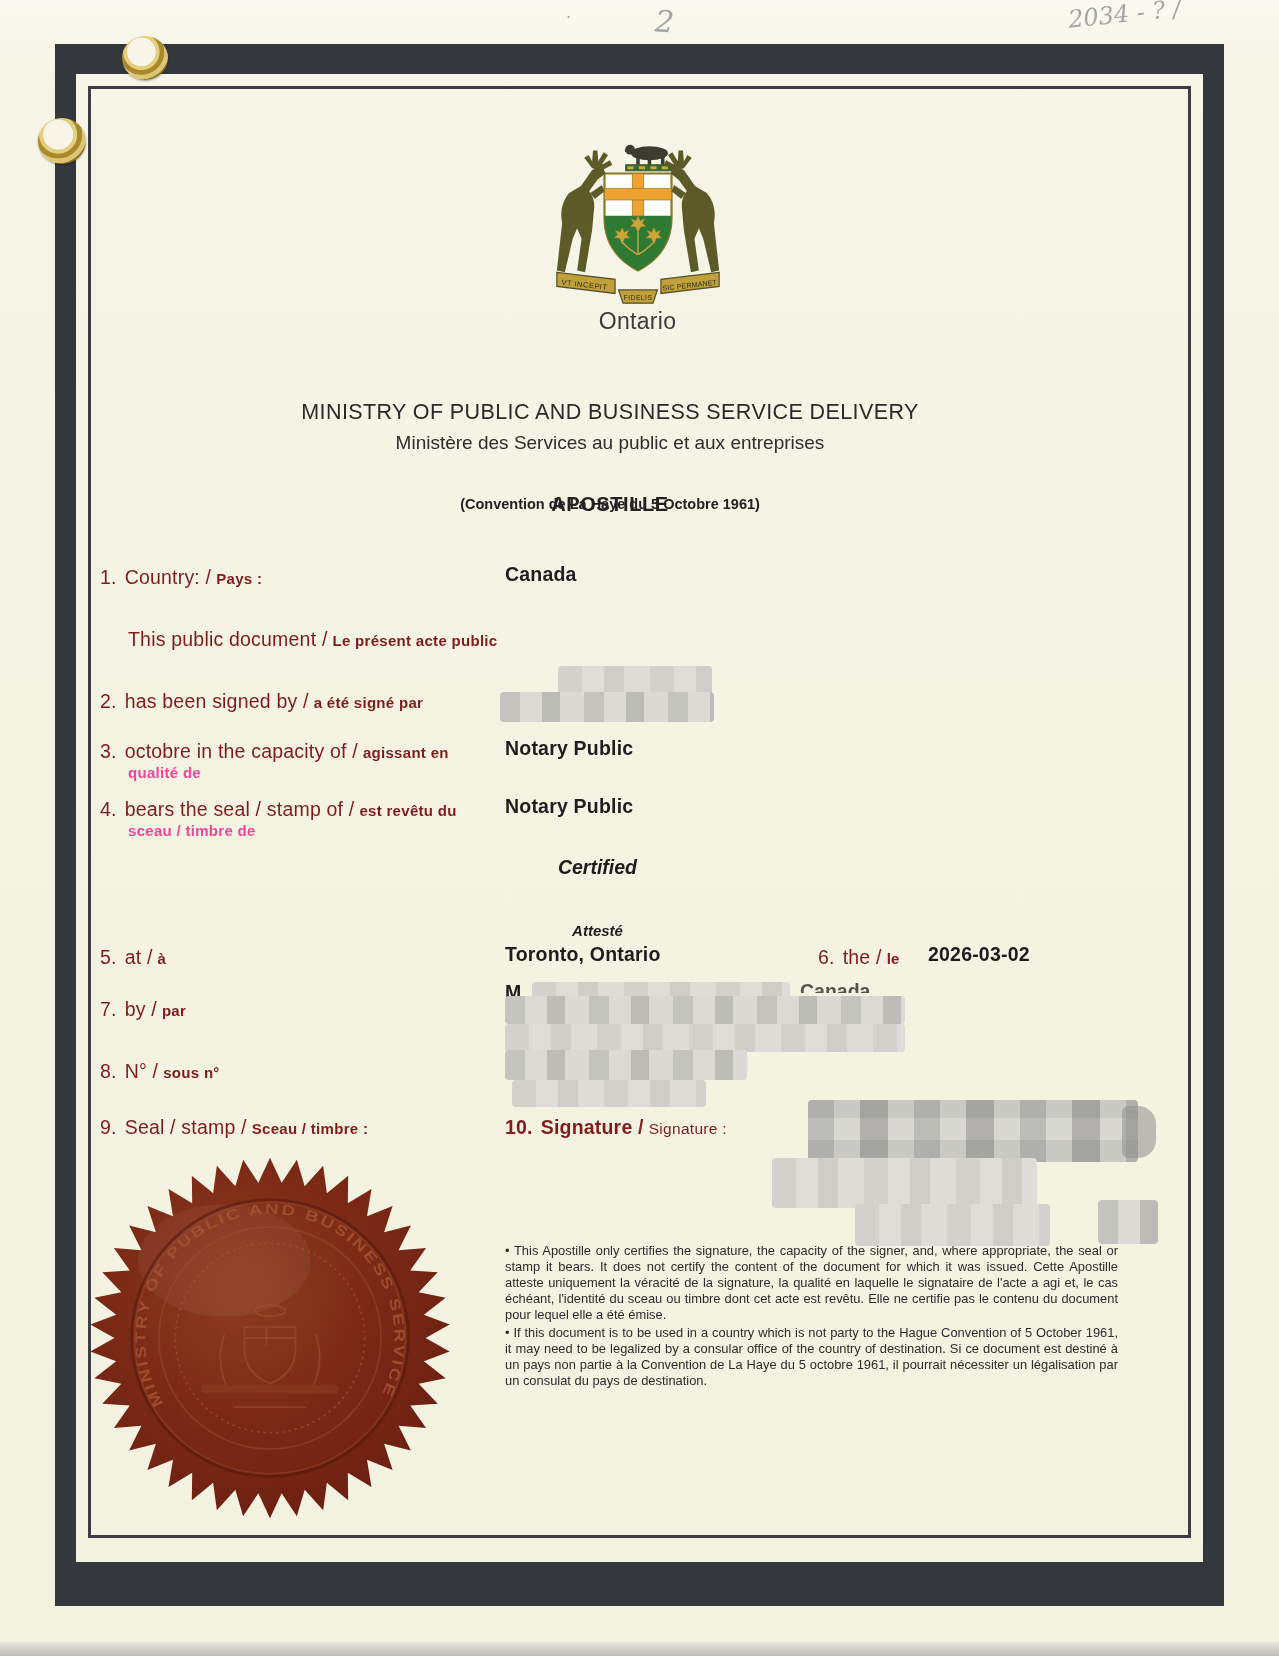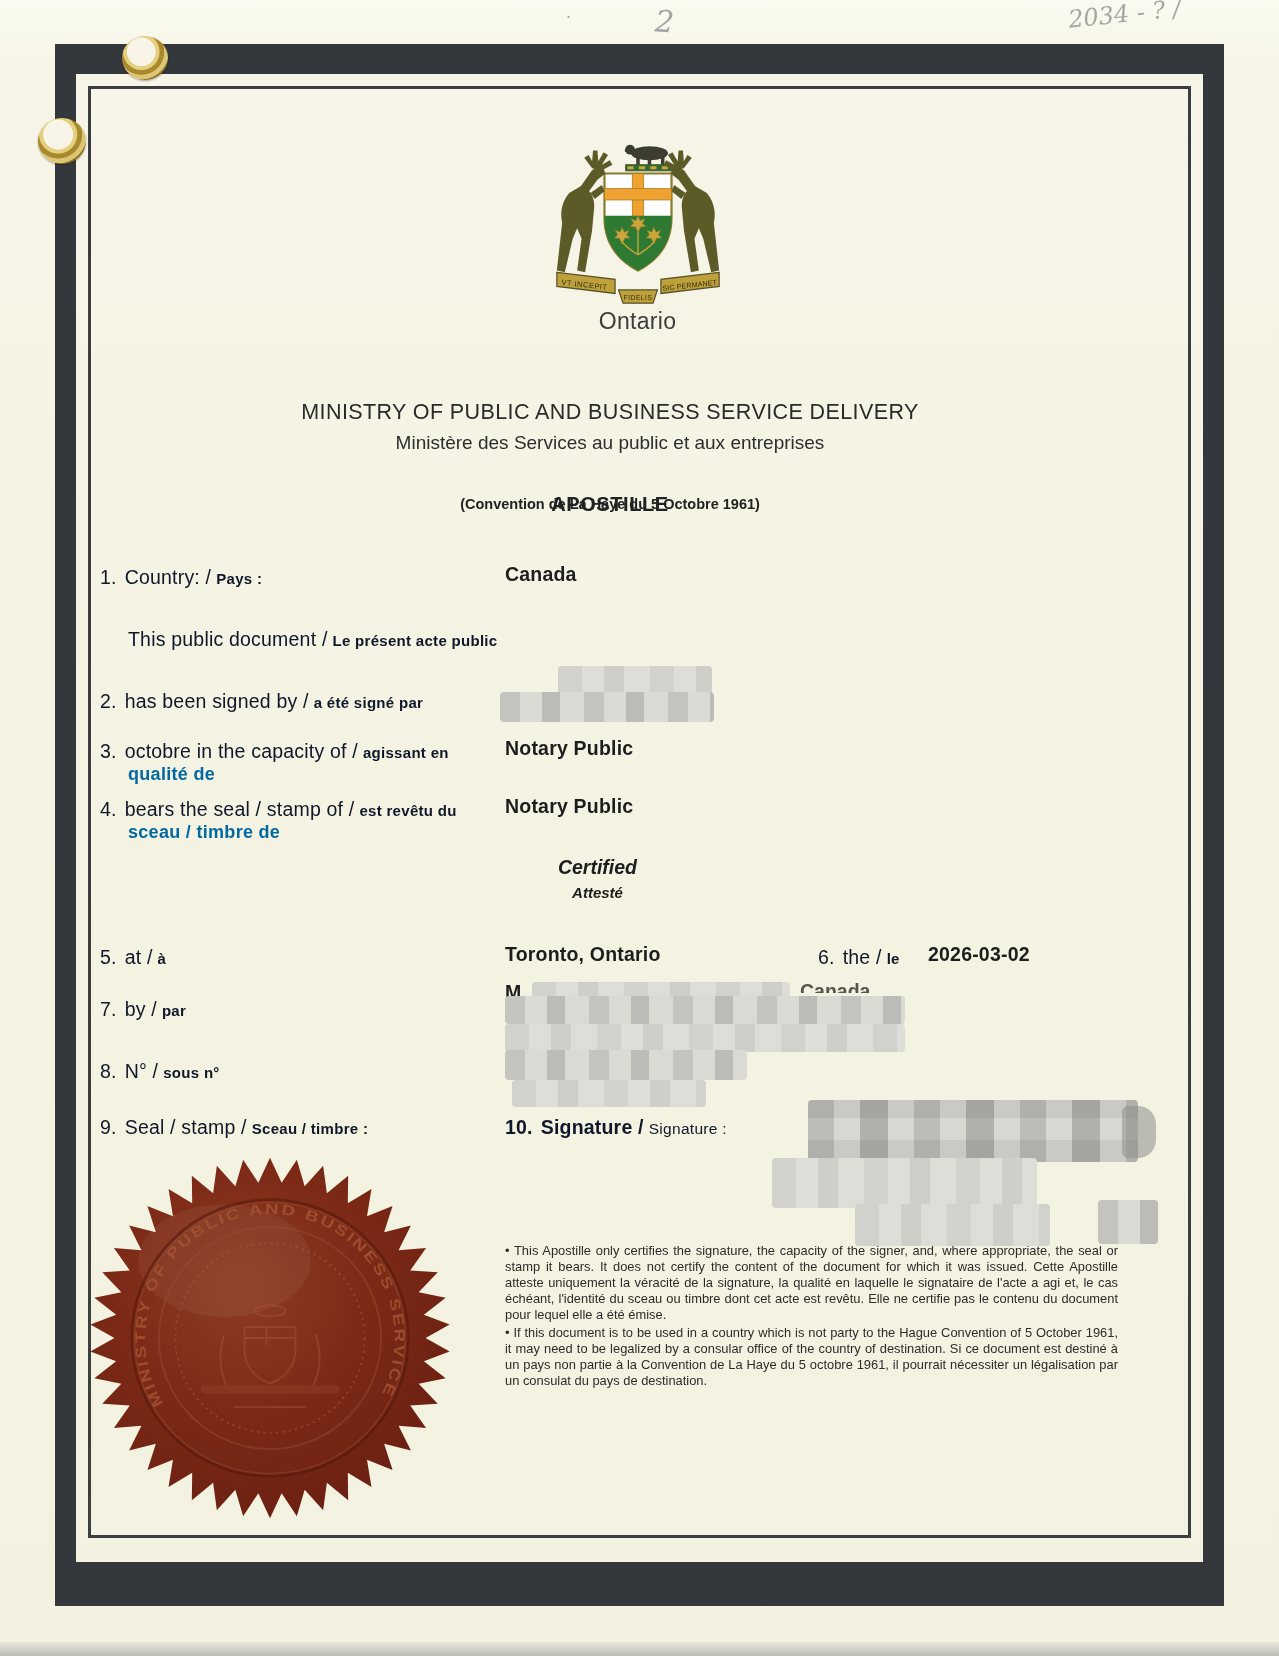--- a/index.html
+++ b/index.html
@@ -22,24 +22,24 @@
     box-shadow:0 1px 2px rgba(0,0,0,.35);}
   
   .pencil{position:absolute;color:#a5a5a3;font-family:"DejaVu Serif",serif;font-style:italic;}
   
   .hline{position:absolute;left:0;width:1220px;text-align:center;white-space:nowrap;}
   .ministry-en{font-size:21.5px;letter-spacing:.4px;color:#2a2a2a;}
   .ministry-fr{font-size:19px;color:#2d2d2d;}
   .doc-title{font-size:20px;font-weight:700;letter-spacing:.6px;color:#222;}
   .convention{font-size:14.5px;font-weight:700;color:#222;}
   
-  .row{position:absolute;white-space:nowrap;font-size:19.5px;color:#0f172a;letter-spacing:.2px;text-align:center;}
+  .row{position:absolute;white-space:nowrap;font-size:19.5px;color:#7f1d1d;letter-spacing:.2px;text-align:center;}
   .row .num{margin-right:8px;}
   .row .fr{font-weight:700;font-size:15px;letter-spacing:.3px;margin-left:5px;}
-  .fr2{position:absolute;white-space:nowrap;font-weight:700;font-size:18px;letter-spacing:.3px;color:#0369a1;}
+  .fr2{position:absolute;white-space:nowrap;font-weight:700;font-size:15px;letter-spacing:.3px;color:#ec4899;}
   .val{position:absolute;white-space:nowrap;font-weight:700;font-size:19.5px;color:#1d1d1d;letter-spacing:.2px;}
   .center-val{position:absolute;left:505px;width:185px;text-align:center;font-weight:700;color:#1d1d1d;font-style:italic;}
   
   .blur{position:absolute;border-radius:4px;background-color:#e0dfda;}
   .px-med{background-image:repeating-linear-gradient(90deg, rgba(85,85,83,.20) 0 20px, rgba(130,130,128,.06) 20px 42px, rgba(75,75,73,.24) 42px 60px, rgba(150,150,148,.08) 60px 84px);}
   .px-light{background-image:repeating-linear-gradient(90deg, rgba(110,110,108,.12) 0 24px, rgba(160,160,158,.04) 24px 46px, rgba(100,100,98,.14) 46px 66px, rgba(170,170,168,.05) 66px 92px);}
   .px-sig{background-image:
      repeating-linear-gradient(90deg, rgba(70,70,68,.22) 0 26px, rgba(150,150,148,.08) 26px 52px, rgba(60,60,58,.28) 52px 80px, rgba(165,165,163,.10) 80px 106px),
      repeating-linear-gradient(0deg, rgba(95,95,93,.14) 0 22px, rgba(180,180,178,.05) 22px 44px);}
   .sig-cap{position:absolute;left:1122px;top:1106px;width:34px;height:52px;background:#8e8e8a;
@@ -147,21 +147,21 @@
 <div class="fr2" style="left:128px;top:764px;">qualité de</div>
 <div class="val" style="left:505px;top:737px;">Notary Public</div>
 
 <div class="row" style="left:100px;top:798px;">
   <span class="num">4.</span><span>bears the seal / stamp of /</span><span class="fr">est revêtu du</span>
 </div>
 <div class="fr2" style="left:128px;top:822px;">sceau / timbre de</div>
 <div class="val" style="left:505px;top:795px;">Notary Public</div>
 
 <div class="center-val" style="top:856px;font-size:19.5px;">Certified</div>
-<div class="center-val" style="top:884px;font-size:15px;">Attesté</div>
+<div class="center-val" style="top:922px;font-size:15px;">Attesté</div>
 
 <div class="row" style="left:100px;top:946px;">
   <span class="num">5.</span><span>at /</span><span class="fr">à</span>
 </div>
 <div class="val" style="left:505px;top:943px;">Toronto,  Ontario</div>
 <div class="row" style="left:818px;top:946px;">
   <span class="num">6.</span><span>the /</span><span class="fr">le</span>
 </div>
 <div class="val" style="left:928px;top:943px;">2026-03-02</div>
 

